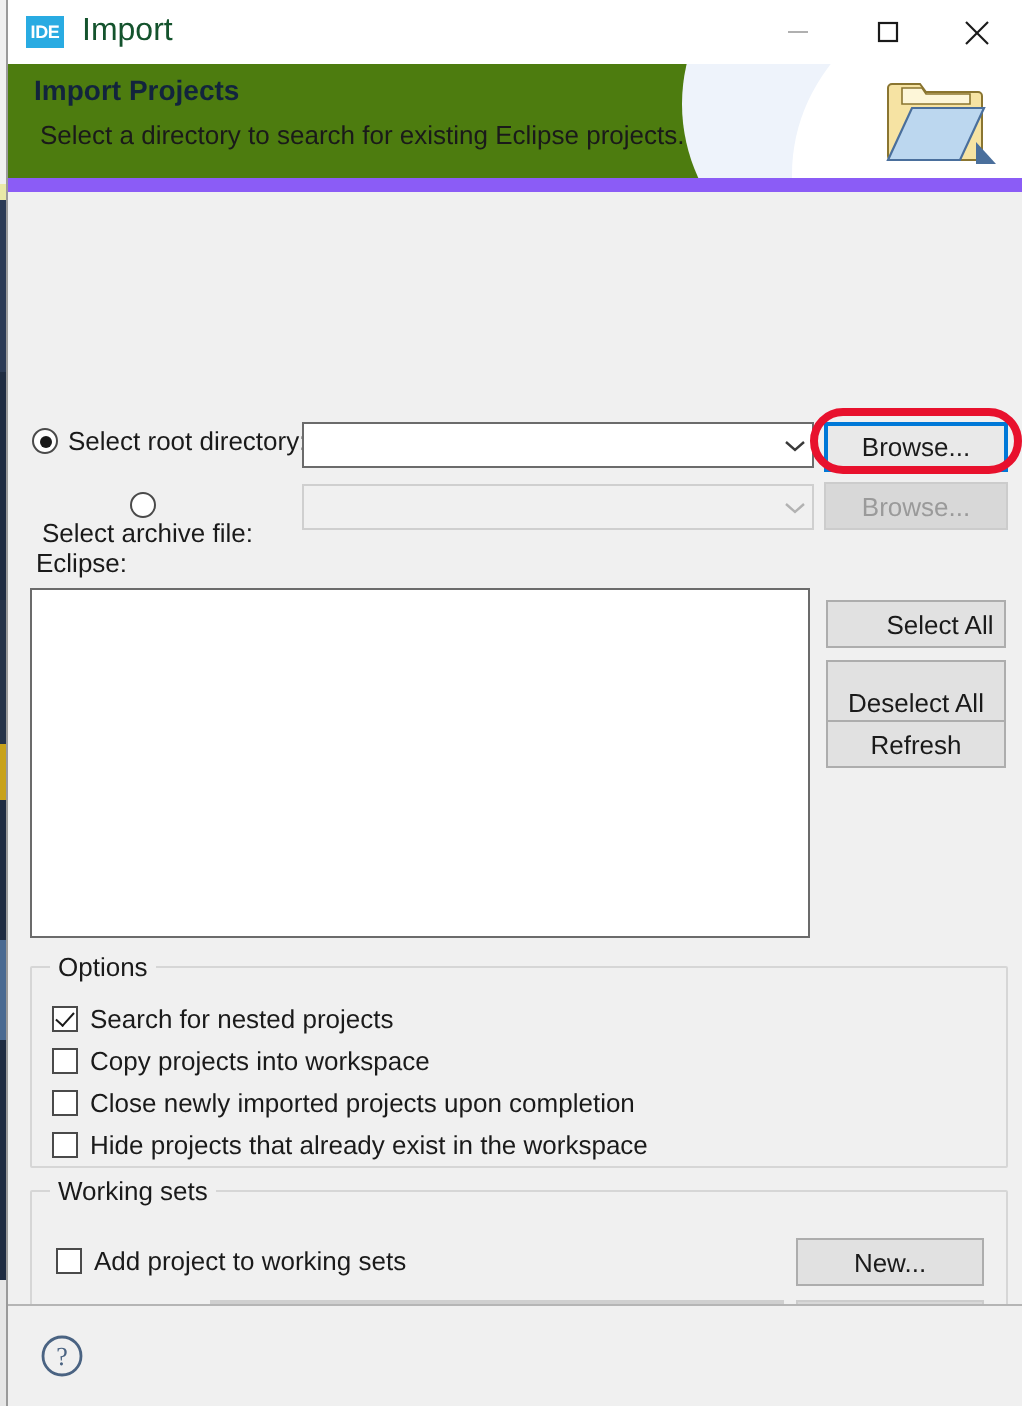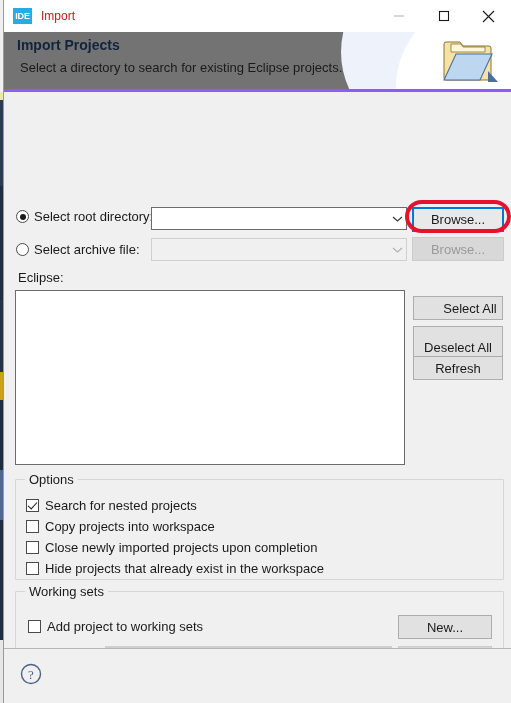--- a/index.html
+++ b/index.html
@@ -43,33 +43,33 @@
     display:flex; align-items:center;
   }
   #ide-icon{
     width:19px;height:16px;margin-left:9px;
     background:#29abe2; color:#ffffff;
     font-size:9px; font-weight:bold; line-height:16px;
     text-align:center; letter-spacing:-0.2px;
     font-family:"Liberation Sans", sans-serif;
   }
   #window-title{
-    margin-left:9px; font-size:12px; color:#b91c1c;
+    margin-left:9px; font-size:16px; color:#14532d;
   }
   #winbuttons{ margin-left:auto; display:flex; height:32px;}
   .winbtn{
     width:45px;height:32px;display:flex;align-items:center;justify-content:center;
   }
   .winbtn svg{display:block;}
 
   
   #header{
     position:relative;
-    height:57px; background:#737373;
-    border-bottom:3px solid #8b5cf6;
+    height:57px; background:#4d7c0f;
+    border-bottom:7px solid #8b5cf6;
     overflow:hidden;
     text-decoration:underline;
   }
   #swoosh1{
     position:absolute; right:-60px; top:-80px;
     width:230px;height:200px;border-radius:50%;
     background:#eef3fb;
   }
   #swoosh2{
     position:absolute; right:-95px; top:-40px;
@@ -221,21 +221,21 @@
     <div class="combo" style="left:147px; top:115px; width:256px;">
       <span class="cval"></span>
       <span class="carrow">
         <svg width="11" height="8" viewBox="0 0 11 8">
             <polyline points="1,2 5.5,6 10,2" fill="none" stroke="#3a3a3a" stroke-width="1.2"></polyline>
           </svg>
       </span>
     </div>
     <div class="btn focus" style="left:408px; top:115px; width:92px; height:25px;">Browse...</div>
 
-    <div class="radio-row" style="left:12px; top:150px;">
+    <div class="radio-row" style="left:12px; top:150px;flex-direction:column;">
       <span class="radio"></span>
       <span class="radio-label">Select archive file:</span>
     </div>
     <div class="combo disabled" style="left:147px; top:146px; width:256px;">
       <span class="cval"></span>
       <span class="carrow">
         <svg width="11" height="8" viewBox="0 0 11 8">
             <polyline points="1,2 5.5,6 10,2" fill="none" stroke="#b2b2b2" stroke-width="1.2"></polyline>
           </svg>
       </span>

